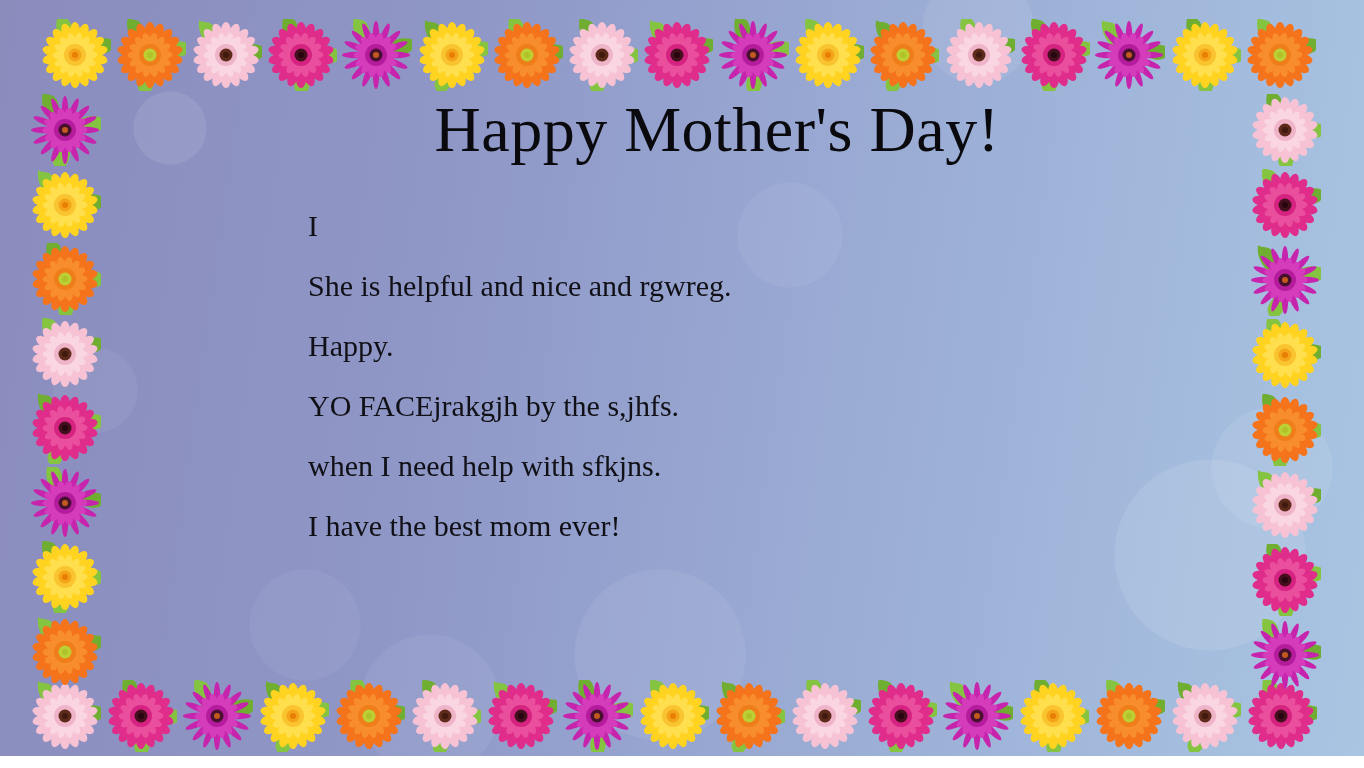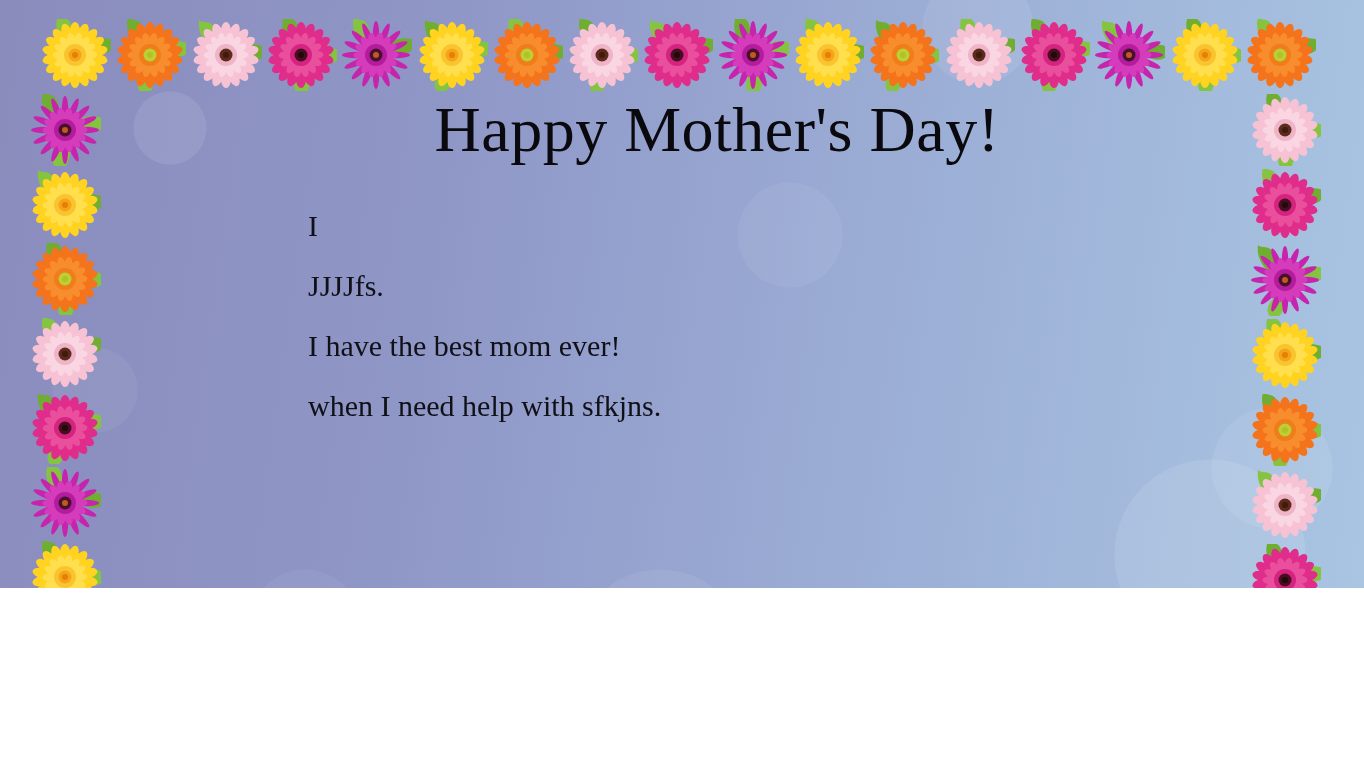--- a/index.html
+++ b/index.html
@@ -2,21 +2,21 @@
 <html><head>
 <meta charset="utf-8">
 <style>
   * { margin: 0; padding: 0; box-sizing: border-box; }
   html, body { width: 1364px; height: 768px; overflow: hidden; }
   body { font-family: "Liberation Serif", "DejaVu Serif", serif; }
 
   .slide {
     position: relative;
     width: 1364px;
-    height: 588px;
+    height: 756px;
     overflow: hidden;
     background-image:
       radial-gradient(circle at 170px 128px, rgba(255,255,255,0.09) 0 36px, rgba(255,255,255,0) 37px),
       radial-gradient(circle at 978px 28px,  rgba(255,255,255,0.08) 0 55px, rgba(255,255,255,0) 56px),
       radial-gradient(circle at 790px 235px, rgba(255,255,255,0.06) 0 52px, rgba(255,255,255,0) 53px),
       radial-gradient(circle at 1210px 555px,rgba(255,255,255,0.10) 0 95px, rgba(255,255,255,0) 96px),
       radial-gradient(circle at 1272px 468px,rgba(255,255,255,0.08) 0 60px, rgba(255,255,255,0) 61px),
       radial-gradient(circle at 660px 655px, rgba(255,255,255,0.07) 0 85px, rgba(255,255,255,0) 86px),
       radial-gradient(circle at 430px 705px, rgba(255,255,255,0.06) 0 70px, rgba(255,255,255,0) 71px),
       radial-gradient(circle at 95px 390px,  rgba(255,255,255,0.05) 0 42px, rgba(255,255,255,0) 43px),
@@ -2361,18 +2361,20 @@
           <circle r="6.5" fill="#47102e"></circle>
           <circle r="3" fill="#c05a1e"></circle>
         </svg>
       </div>
     </div>
 
   <h1 class="card-title">Happy Mother's Day!</h1>
 
   <div class="card-body">
     <p>I</p>
-    <p>JJJJfs.</p>
+    <p>She is helpful and nice and rgwreg.</p>
+    <p>Happy.</p>
+    <p>YO FACEjrakgjh by the s,jhfs.</p>
+    <p>when I need help with sfkjns.</p>
     <p>I have the best mom ever!</p>
-    <p>when I need help with sfkjns.</p>
   </div>
 
 </div>
 
 </body></html>

